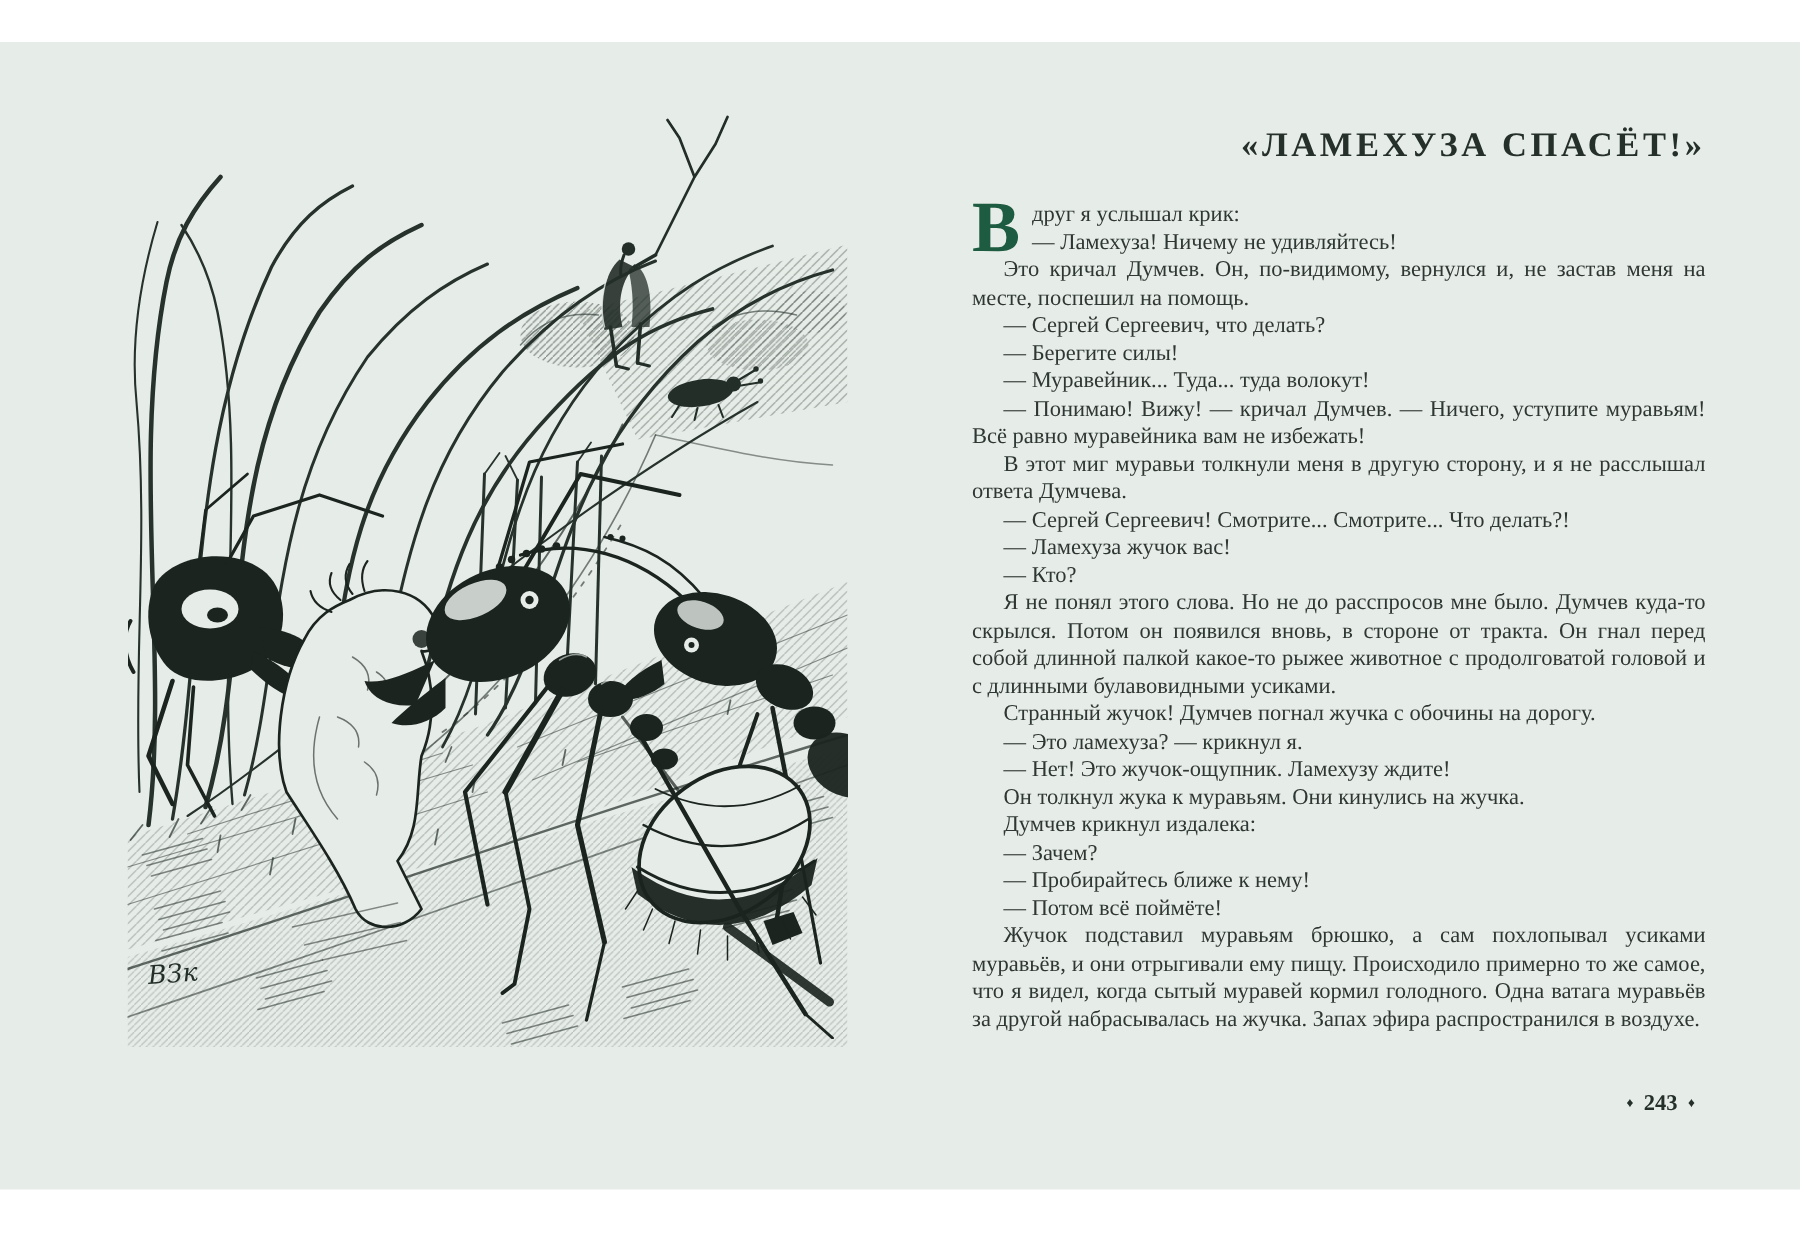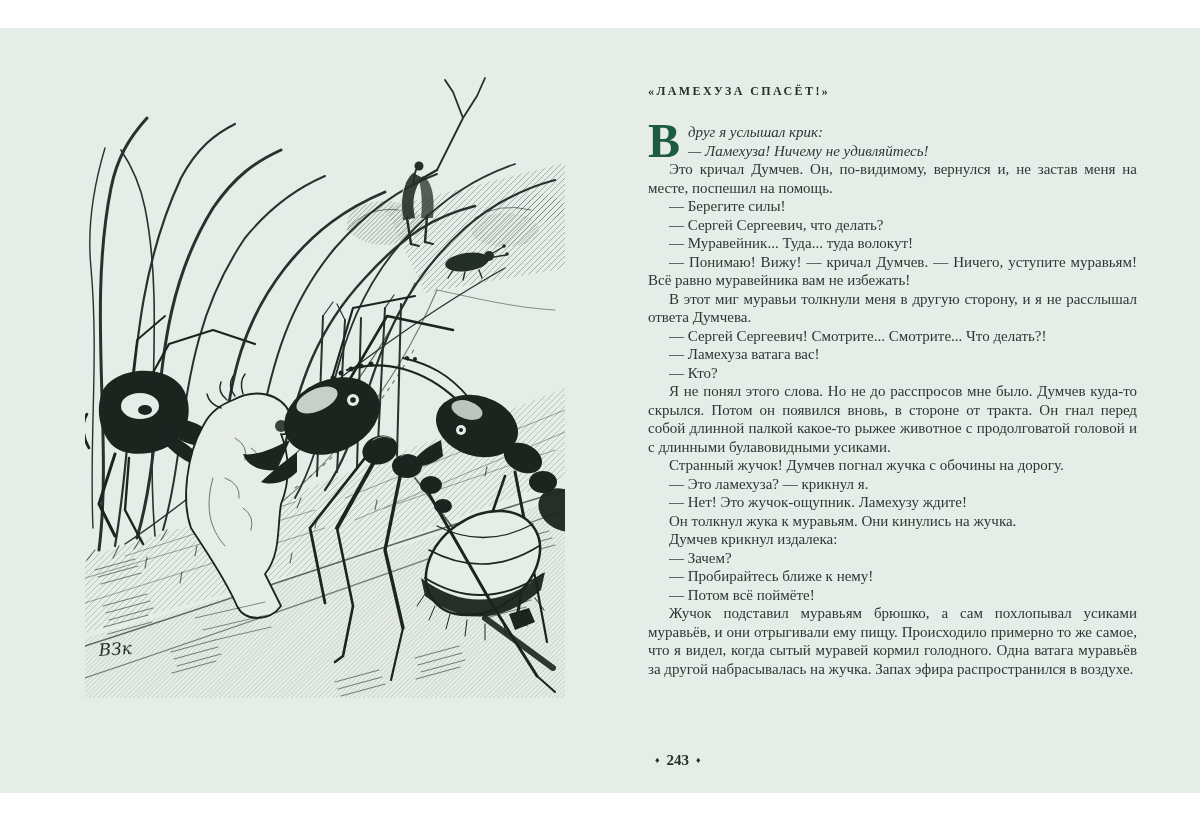--- a/index.html
+++ b/index.html
@@ -9,34 +9,34 @@
   }
   .page {
     position:absolute; left:0; top:28px; width:1200px; height:765px;
     background:#e6ece7;
   }
   .illustration { position:absolute; left:85px; top:30px; width:480px; height:640px; }
   .text-col {
     position:absolute; left:648px; top:56px; width:489px; color:#2e3733;
   }
   h1.title {
-    margin:0 0 24px 0; text-align:left;
-    font-size:12px; font-weight:700; letter-spacing:2.4px; color:#26302b;
+    margin:0 0 24px 0; text-align:right;
+    font-size:23px; font-weight:700; letter-spacing:2.4px; color:#26302b;
   }
   .body-text { font-size:15px; line-height:18.5px; text-align:justify; hyphens:auto; }
   .opening::after { content:""; display:block; clear:left; }
   .dropcap {
     float:left; width:33px; height:37px; overflow:visible;
     font-size:48px; line-height:35px; font-weight:700; color:#1d5c40;
     padding-right:7px;
   }
-  .op { margin:0;font-style:italic; }
+  .op { margin:0; }
   .para { margin:0; text-indent:21px; }
   .footer {
-    position:absolute; left:648px; top:724px; width:489px; text-align:left;
+    position:absolute; left:648px; top:700px; width:489px; text-align:right;
     color:#26302b; font-weight:700; font-size:15px;
   }
   .footer .orn { font-size:9px; font-weight:400; vertical-align:2px; padding:0 7px; }
 </style>
 </head>
 <body>
 
 <div class="spread">
   <div class="page">
 
@@ -264,34 +264,34 @@
         <div class="opening">
           <span class="dropcap">В</span>
           <p class="op">друг я услышал крик:</p>
           <p class="op">— Ламехуза! Ничему не удивляйтесь!</p>
         </div>
 
         <div>
 
             <p class="para">Это кричал Думчев. Он, по-видимому, вернулся и, не застав меня на месте, поспешил на помощь.</p>
 
+            <p class="para">— Сергей Сергеевич, что делать?</p>
+
             <p class="para">— Берегите силы!</p>
 
-            <p class="para">— Сергей Сергеевич, что делать?</p>
-
             <p class="para">— Муравейник... Туда... туда волокут!</p>
 
             <p class="para">— Понимаю! Вижу! — кричал Думчев. — Ничего, уступите муравьям! Всё равно муравейника вам не избежать!</p>
 
 
             <p class="para">В этот миг муравьи толкнули меня в другую сторону, и я не расслышал от­вета Думчева.</p>
 
             <p class="para">— Сергей Сергеевич! Смотрите... Смотрите... Что делать?!</p>
 
-            <p class="para">— Ламехуза ватага вас!</p>
+            <p class="para">— Ламехуза жучок вас!</p>
 
             <p class="para">— Кто?</p>
 
 
             <p class="para">Я не понял этого слова. Но не до расспросов мне было. Думчев куда-то скрылся. Потом он появился вновь, в стороне от тракта. Он гнал перед собой длинной палкой какое-то рыжее животное с продолговатой головой и с длин­ными булавовидными усиками.</p>
 
             <p class="para">Странный жучок! Думчев погнал жучка с обочины на дорогу.</p>
 
             <p class="para">— Это ламехуза? — крикнул я.</p>
 

